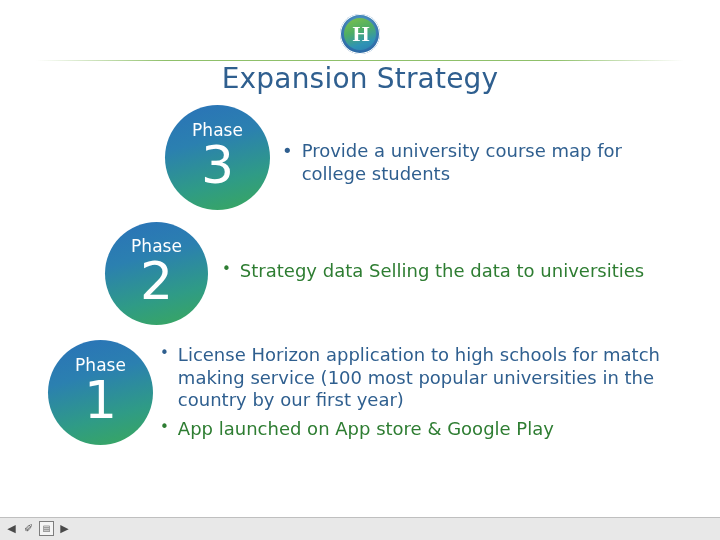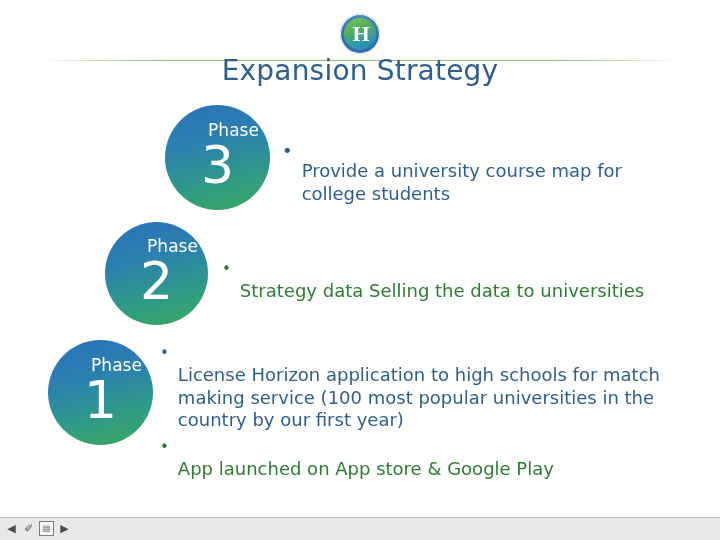--- a/index.html
+++ b/index.html
@@ -68,41 +68,41 @@
     top: 60px;
     width: 648px;
     height: 1px;
     background: linear-gradient(to right, rgba(140,190,120,0) 0%, #8fc06a 20%, #8fc06a 80%, rgba(140,190,120,0) 100%);
   }
 
   
   #title {
     position: absolute;
     left: 0;
-    top: 54px;
+    top: 62px;
     width: 720px;
     text-align: center;
     font-size: 28px;
     color: #2f5f8f;
     font-family: "DejaVu Sans", sans-serif;
     font-weight: normal;
     letter-spacing: 0.2px;
   }
 
   
   .phase-circle {
     position: absolute;
     border-radius: 50%;
     color: #ffffff;
     text-align: center;
     background: linear-gradient(165deg, #2a72b8 0%, #2b80b0 35%, #2f9b86 70%, #3aa85b 100%);
   }
   .phase-circle .plabel {
     position: absolute;
-    left: 16px;
+    left: 0;
     width: 100%;
     font-size: 17px;
     font-family: "DejaVu Sans", sans-serif;
   }
   .phase-circle .pnum {
     position: absolute;
     left: 0;
     width: 100%;
     font-size: 52px;
     line-height: 52px;
@@ -140,21 +140,20 @@
     align-items: flex-start;
   }
   .bullet-dot {
     flex: 0 0 auto;
     margin-right: 9px;
     line-height: 1.25;
   }
   .bullet-text {
     flex: 1 1 auto;
     line-height: 1.25;
-    margin-top: 20px;
   }
 
   #bullets3 {
     left: 282px;
     top: 140px;
     width: 410px;
     font-size: 18px;
     color: #2f5f8f;
   }
   #bullets3 .bullet-dot { color: #2f5f8f; }

